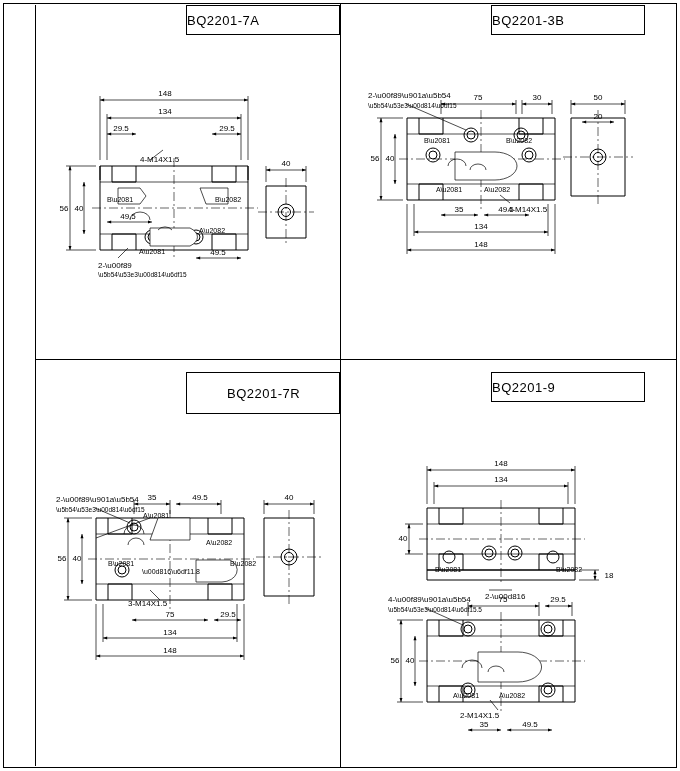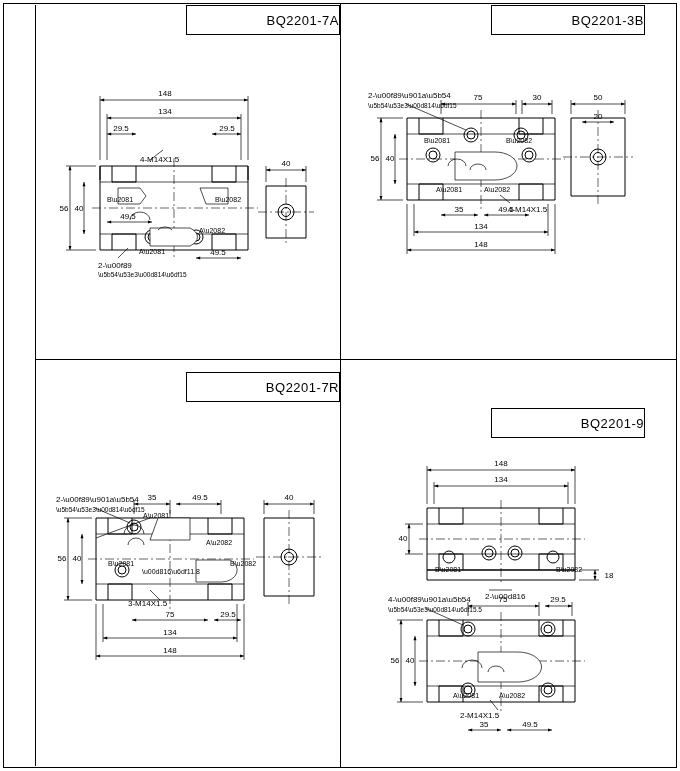--- a/index.html
+++ b/index.html
@@ -53,28 +53,28 @@
     border-left: 1px solid #000;
   }
   
   .title-box {
     position: absolute;
     border: 1px solid #000;
     box-sizing: border-box;
     background: #fff;
     display: flex;
     align-items: center;
-    justify-content: flex-end;
+    justify-content: flex-start;
     font-size: 13px;
     letter-spacing: 0.5px;
   }
   .tb1 { left: 186px; top: 5px;   width: 154px; height: 30px; }
   .tb2 { left: 491px; top: 5px;   width: 154px; height: 30px; }
-  .tb3 { left: 186px; top: 372px; width: 154px; height: 30px; }
-  .tb4 { left: 491px; top: 372px; width: 154px; height: 30px; margin-top: 36px; }
+  .tb3 { left: 186px; top: 372px; width: 154px; height: 42px; padding-left: 40px; }
+  .tb4 { left: 491px; top: 372px; width: 154px; height: 30px; }
 
   
   svg.draw {
     position: absolute;
     left: 0; top: 0;
     width: 680px; height: 771px;
     pointer-events: none;
   }
   .ln   { stroke: #000; stroke-width: 1; fill: none; }
   .thin { stroke: #000; stroke-width: 0.7; fill: none; }

